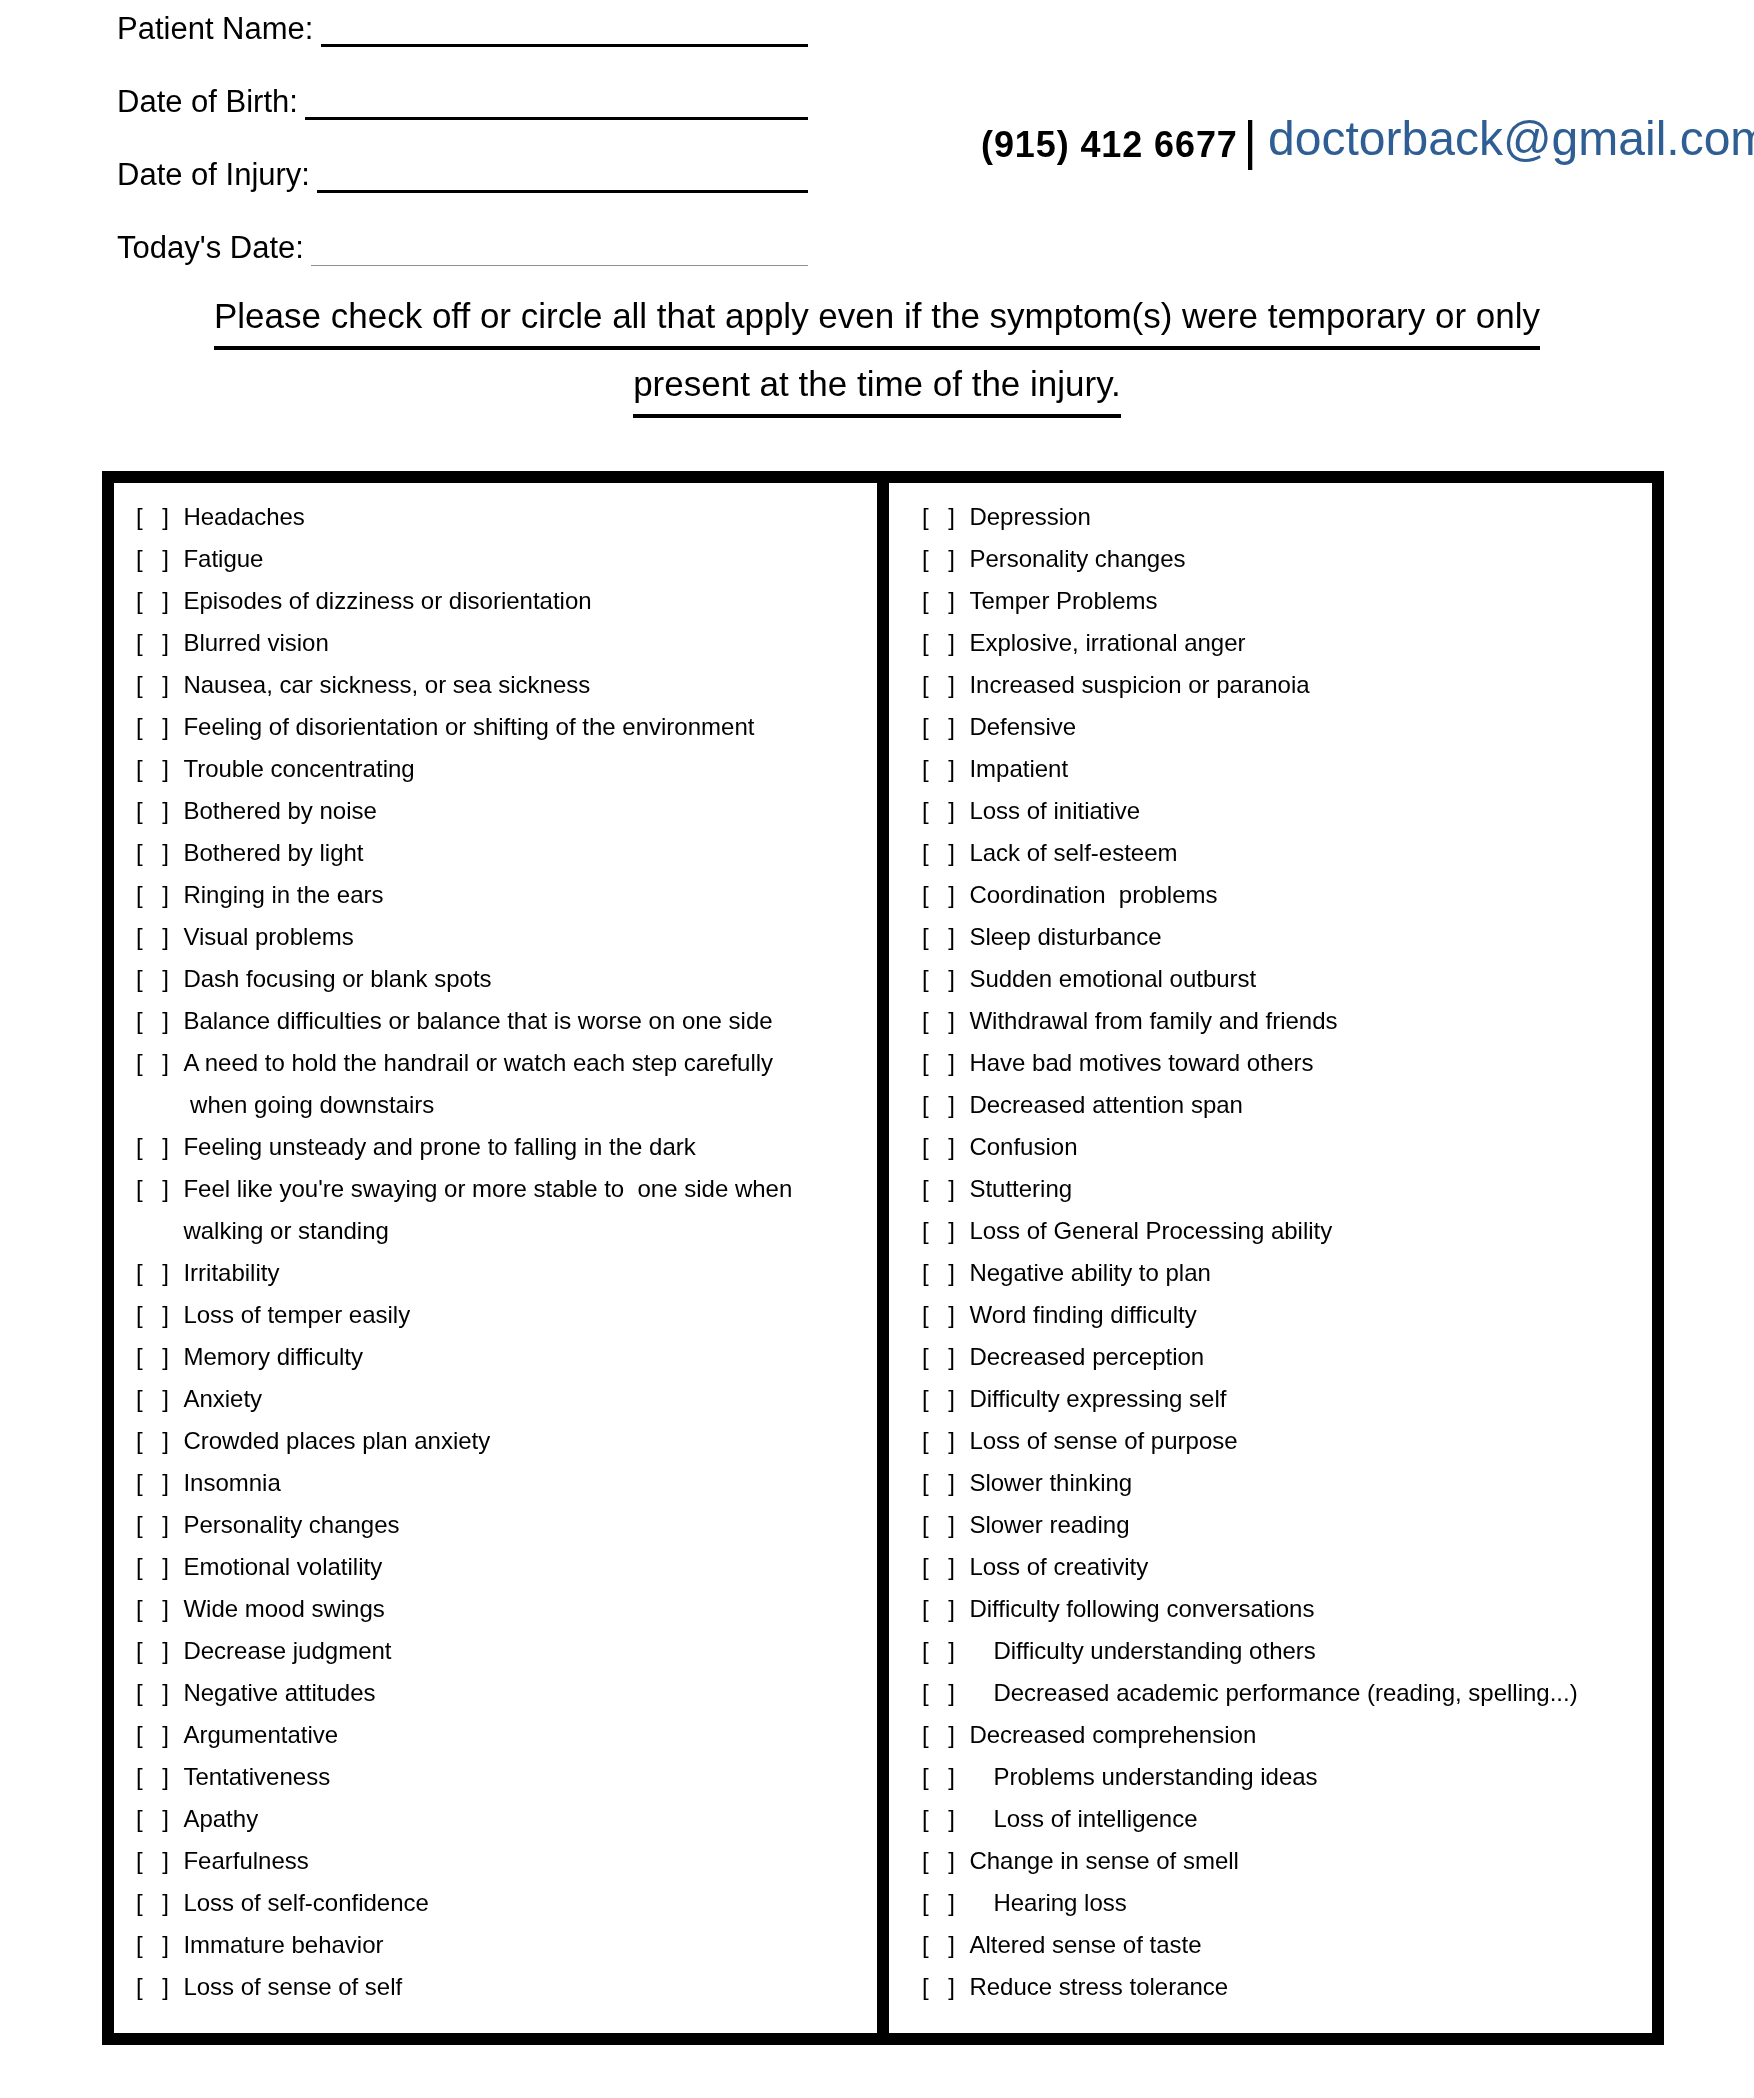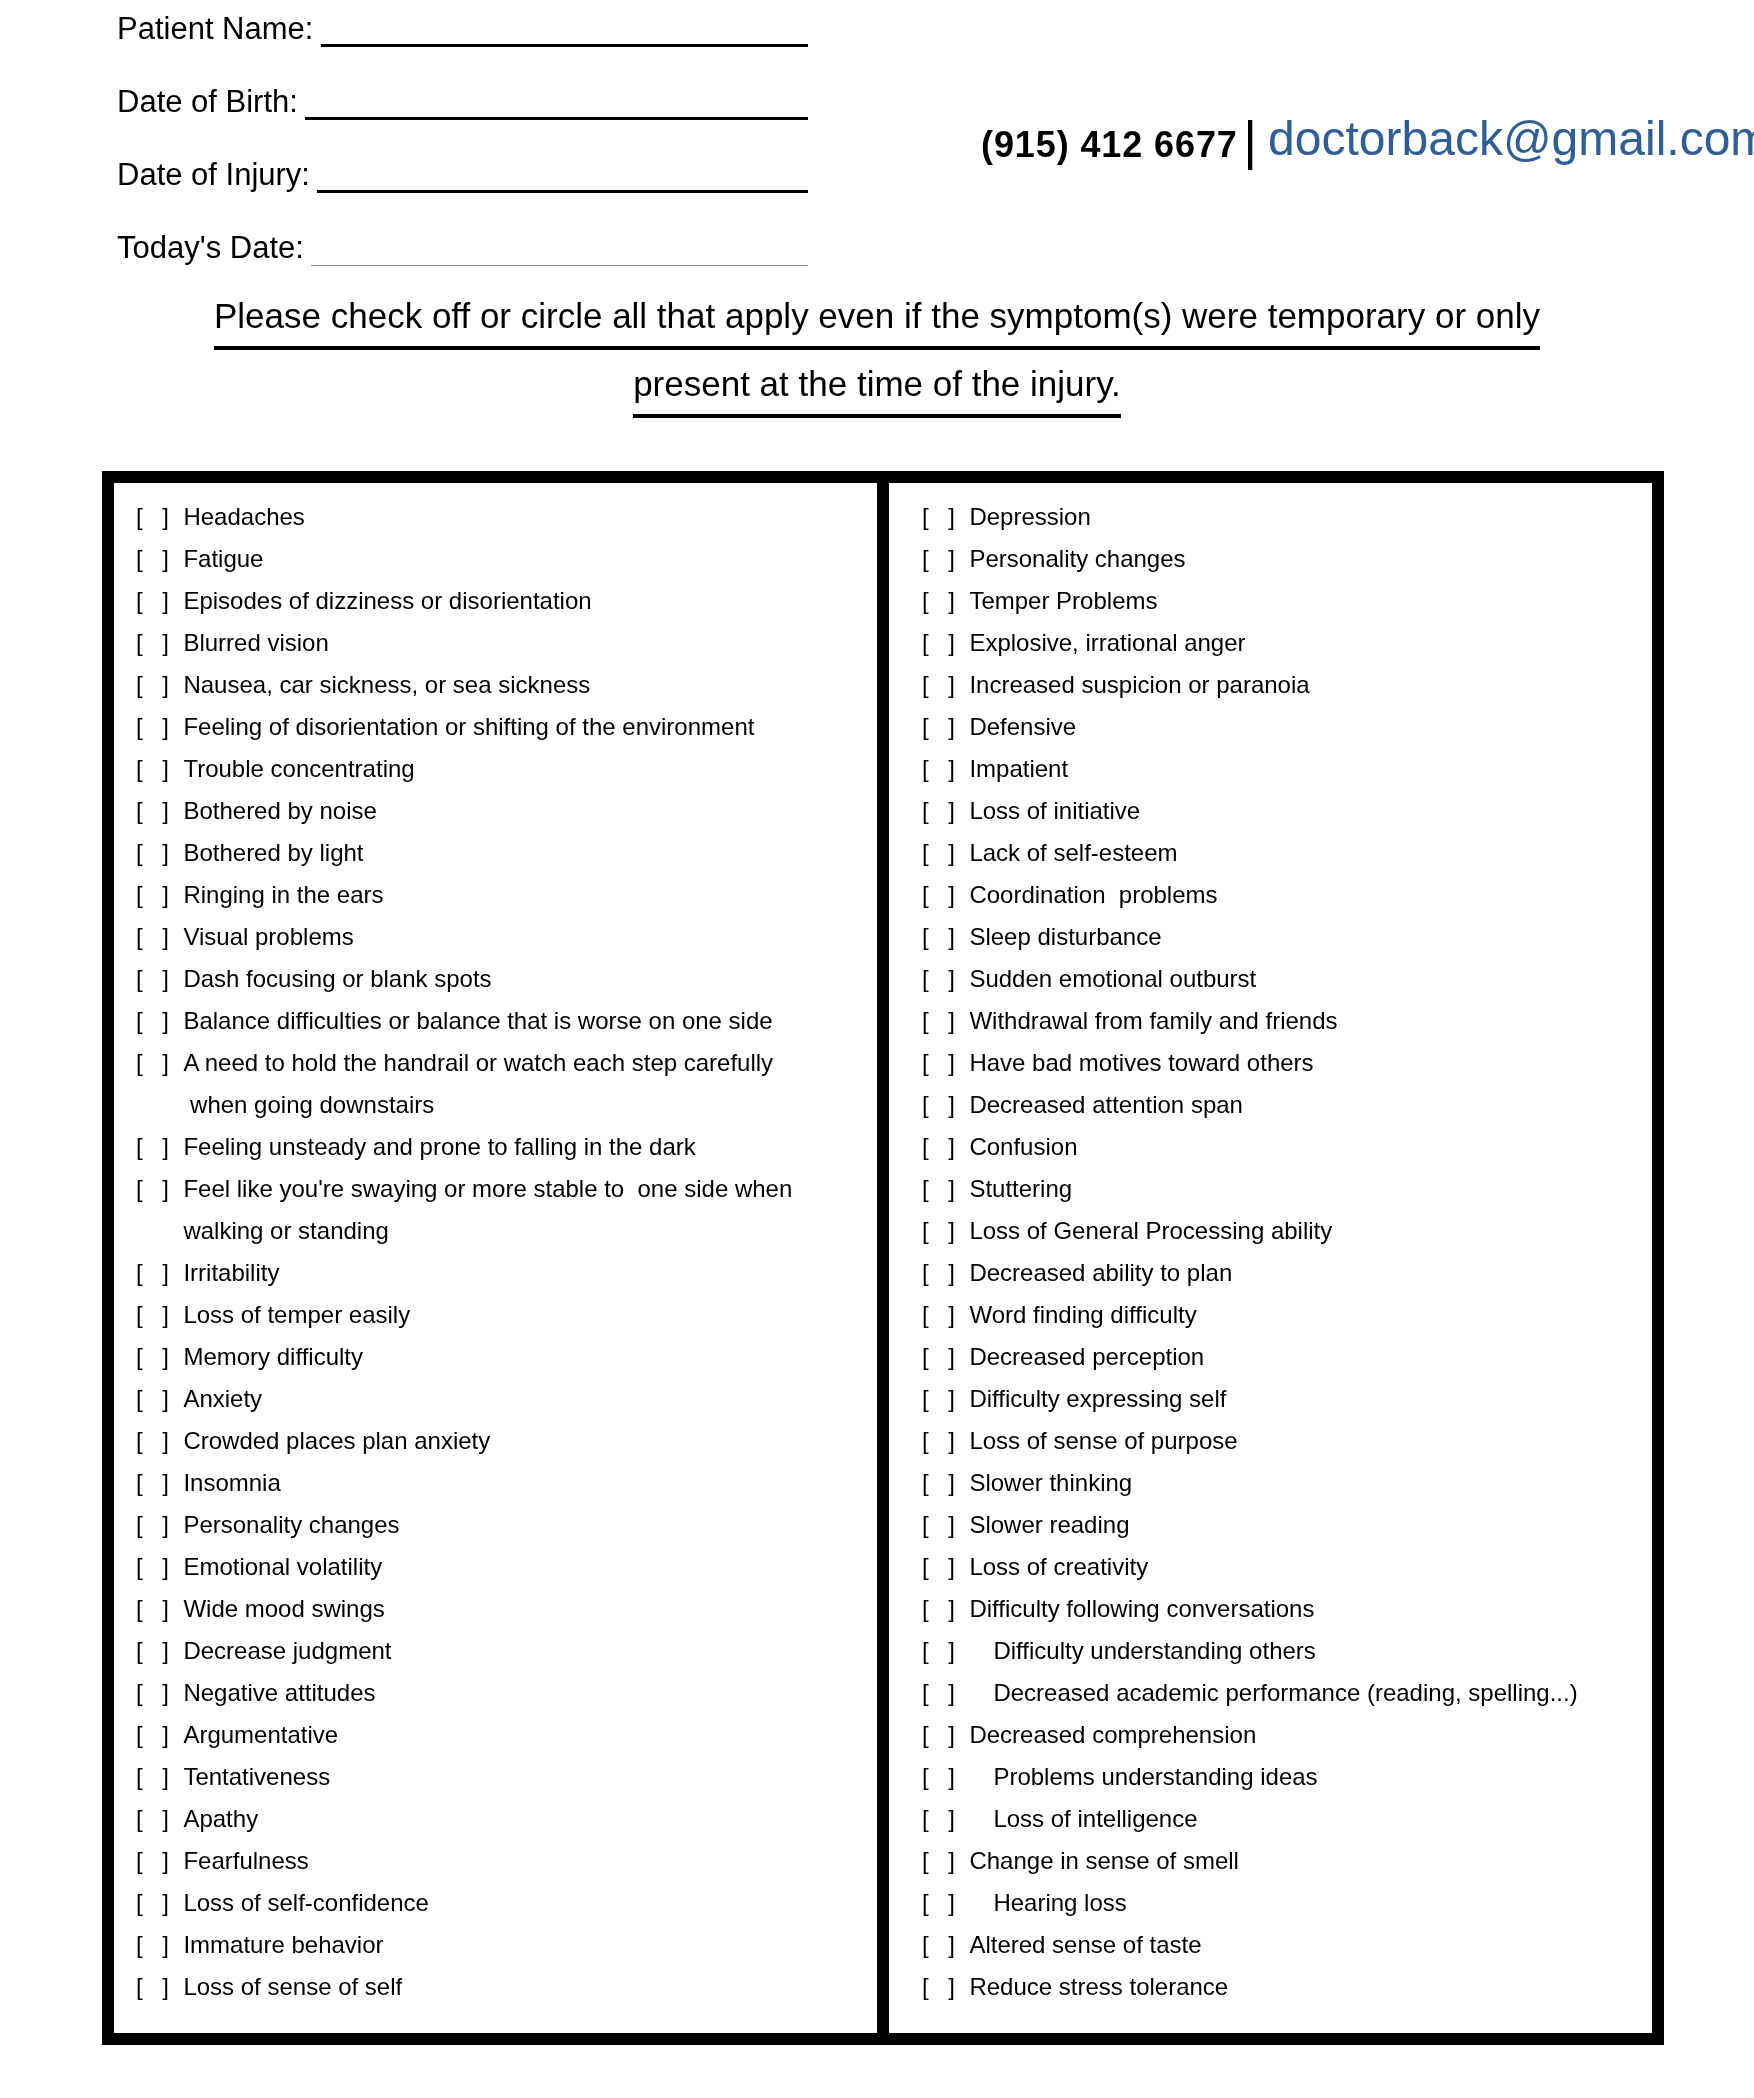--- a/index.html
+++ b/index.html
@@ -286,21 +286,21 @@
         <div class="item">
           <span class="cb">[ ]</span>
           <span class="txt">Stuttering</span>
         </div>
         <div class="item">
           <span class="cb">[ ]</span>
           <span class="txt">Loss of General Processing ability</span>
         </div>
         <div class="item">
           <span class="cb">[ ]</span>
-          <span class="txt">Decreased ability to plan</span>
+          <span class="txt">Negative ability to plan</span>
         </div>
         <div class="item">
           <span class="cb">[ ]</span>
           <span class="txt">Word finding difficulty</span>
         </div>
         <div class="item">
           <span class="cb">[ ]</span>
           <span class="txt">Decreased perception</span>
         </div>
         <div class="item">

